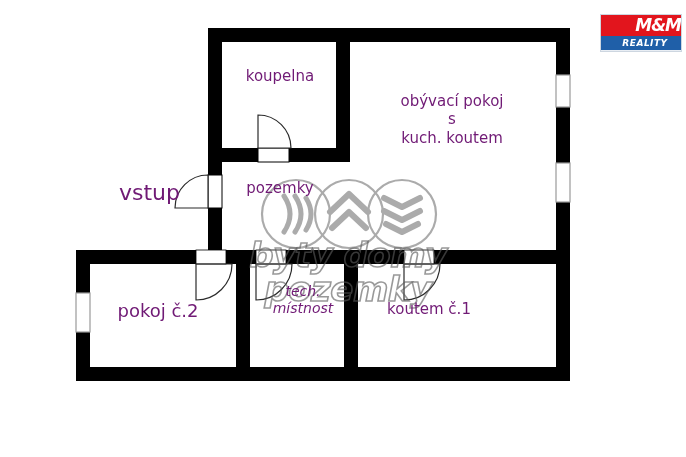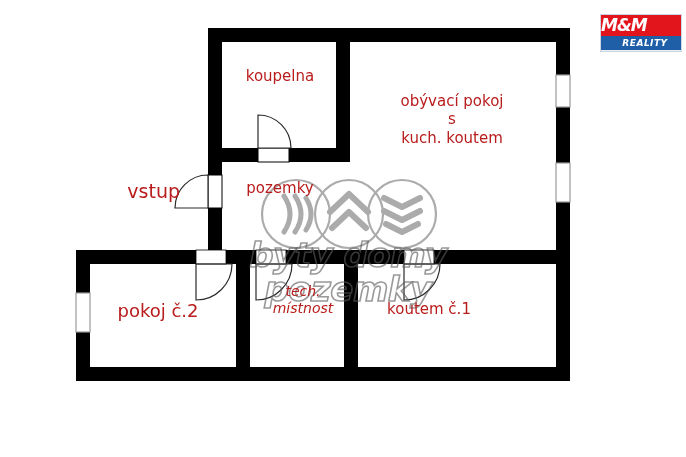--- a/index.html
+++ b/index.html
@@ -23,30 +23,30 @@
   }
   .svg-layer {
     position: absolute;
     left: 0; top: 0;
     width: 686px;
     height: 457px;
   }
   .room-label {
     position: absolute;
     text-align: center;
-    color: #b91c1c;
+    color: #701a75;
     font-family: "DejaVu Sans", sans-serif;
     line-height: 1.22;
     white-space: pre-line;
     pointer-events: none;
   }
   #label-koupelna { left: 218px; top: 67px; width: 124px; font-size: 15px; }
   #label-obyvaci  { left: 362px; top: 92px; width: 180px; font-size: 15px; text-align: center; }
   #label-chodba   { left: 218px; top: 179px; width: 124px; font-size: 15px; }
-  #label-vstup    { left: 104px; top: 180px; width: 76px; font-size: 19px; text-align: right; }
+  #label-vstup    { left: 104px; top: 180px; width: 76px; font-size: 22px; text-align: right; }
   #label-pokoj2   { left: 84px;  top: 300px; width: 148px; font-size: 18px; }
   #label-tech     { left: 260px; top: 283px; width: 86px;  font-size: 14px; font-style: italic; }
   #label-pokoj1   { left: 352px; top: 300px; width: 154px; font-size: 15px; }
 
   
   #watermark {
     position: absolute;
     left: 0; top: 0;
     width: 686px; height: 457px;
     pointer-events: none;
@@ -81,21 +81,21 @@
   #logo-mm {
     position: absolute;
     left: 0; top: 0;
     width: 80px; height: 21px;
     background: #e2151d;
     color: #ffffff;
     font-family: "DejaVu Sans", sans-serif;
     font-size: 17px;
     font-weight: bold;
     font-style: italic;
-    text-align: left;
+    text-align: right;
     line-height: 21px;
     letter-spacing: -1px;
   }
   #logo-reality {
     position: absolute;
     left: 0; top: 21px;
     width: 88px; height: 14px;
     background: #1f5fa8;
     color: #ffffff;
     font-family: "DejaVu Sans", sans-serif;

